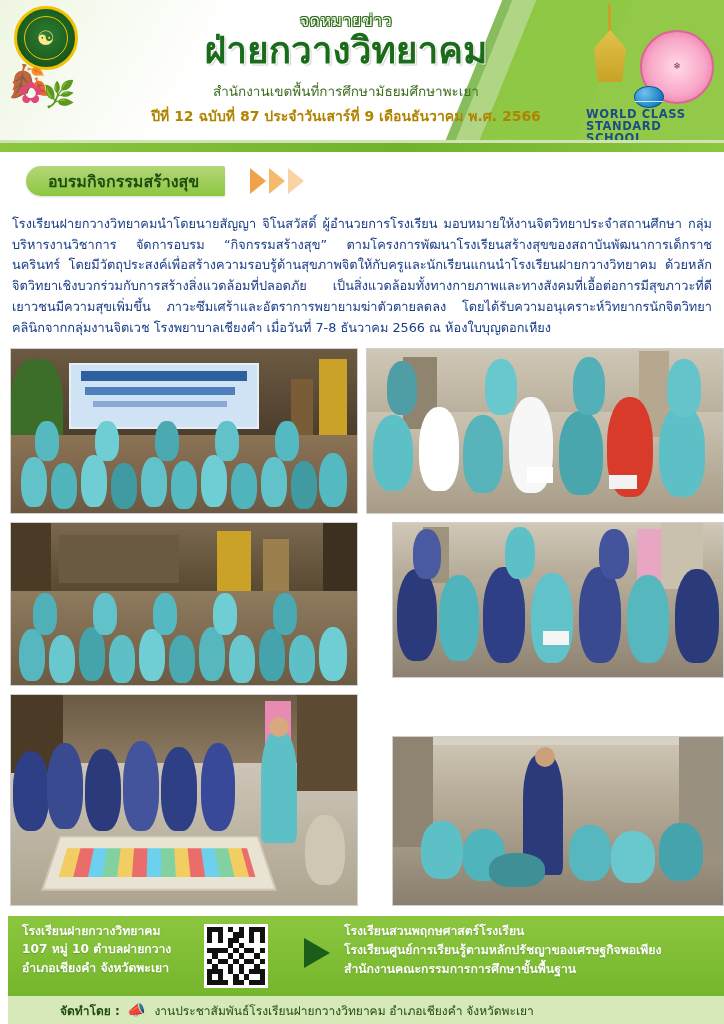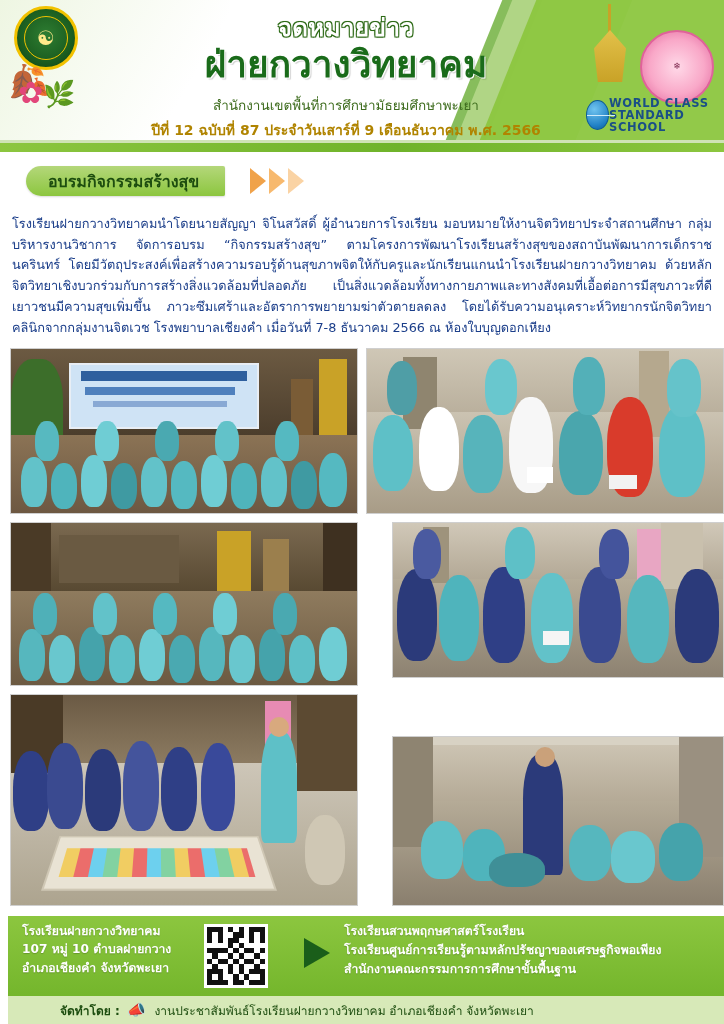--- a/index.html
+++ b/index.html
@@ -87,21 +87,21 @@
     font-size: 30px; line-height: 1;
     color: #e2467a;
   }
   .flowers .leaf { color: #4a8c1c; font-size: 26px; }
 
   .hdr-text {
     position: absolute; left: 126px; top: 8px; width: 440px;
     text-align: center;
   }
   .title-small {
-    font-size: 24px; color: #ffffff; font-weight: bold;
+    font-size: 16px; color: #ffffff; font-weight: normal;
     text-shadow: 0 0 2px #2d6a16, 1px 1px 0 #2d6a16, -1px 1px 0 #2d6a16, 1px -1px 0 #2d6a16, -1px -1px 0 #2d6a16;
     letter-spacing: 0.5px;
   }
   .title-main {
     font-size: 37px; color: #1a6b1a; font-weight: bold;
     line-height: 1.1; margin-top: -2px;
     text-shadow: 1px 1px 0 #ffffff, 2px 2px 1px rgba(0,0,0,.18);
   }
   .title-sub {
     font-size: 13.5px; color: #3f6d1f; margin-top: 8px;
@@ -130,21 +130,21 @@
     position: absolute; right: 4px; top: 26px;
     width: 74px; height: 74px; border-radius: 50%;
     background: radial-gradient(circle at 50% 50%, #ffd9e8 0%, #f9a8c8 55%, #e0629a 100%);
     border: 2px solid #e0629a;
     display:flex; align-items:center; justify-content:center;
     color:#7a2048; font-size:9px; text-align:center; line-height:1.1;
   }
   .wcs {
     position: absolute; right: 6px; bottom: 2px;
     width: 126px; height: 58px;
-    display: flex; align-items: center; gap: 0;
+    display: flex; align-items: center; gap: 0; flex-direction: column;
   }
   .wcs-globe {
     width: 30px; height: 30px; border-radius: 50%;
     background: radial-gradient(circle at 35% 30%, #6fc3ef 0%, #1f7fc4 70%, #0d5a96 100%);
     border: 1px solid #0d5a96;
     position: relative;
   }
   .wcs-globe:after {
     content:""; position:absolute; left:0; top:14px; width:28px; height:1px; background:#cdeafa;
   }

